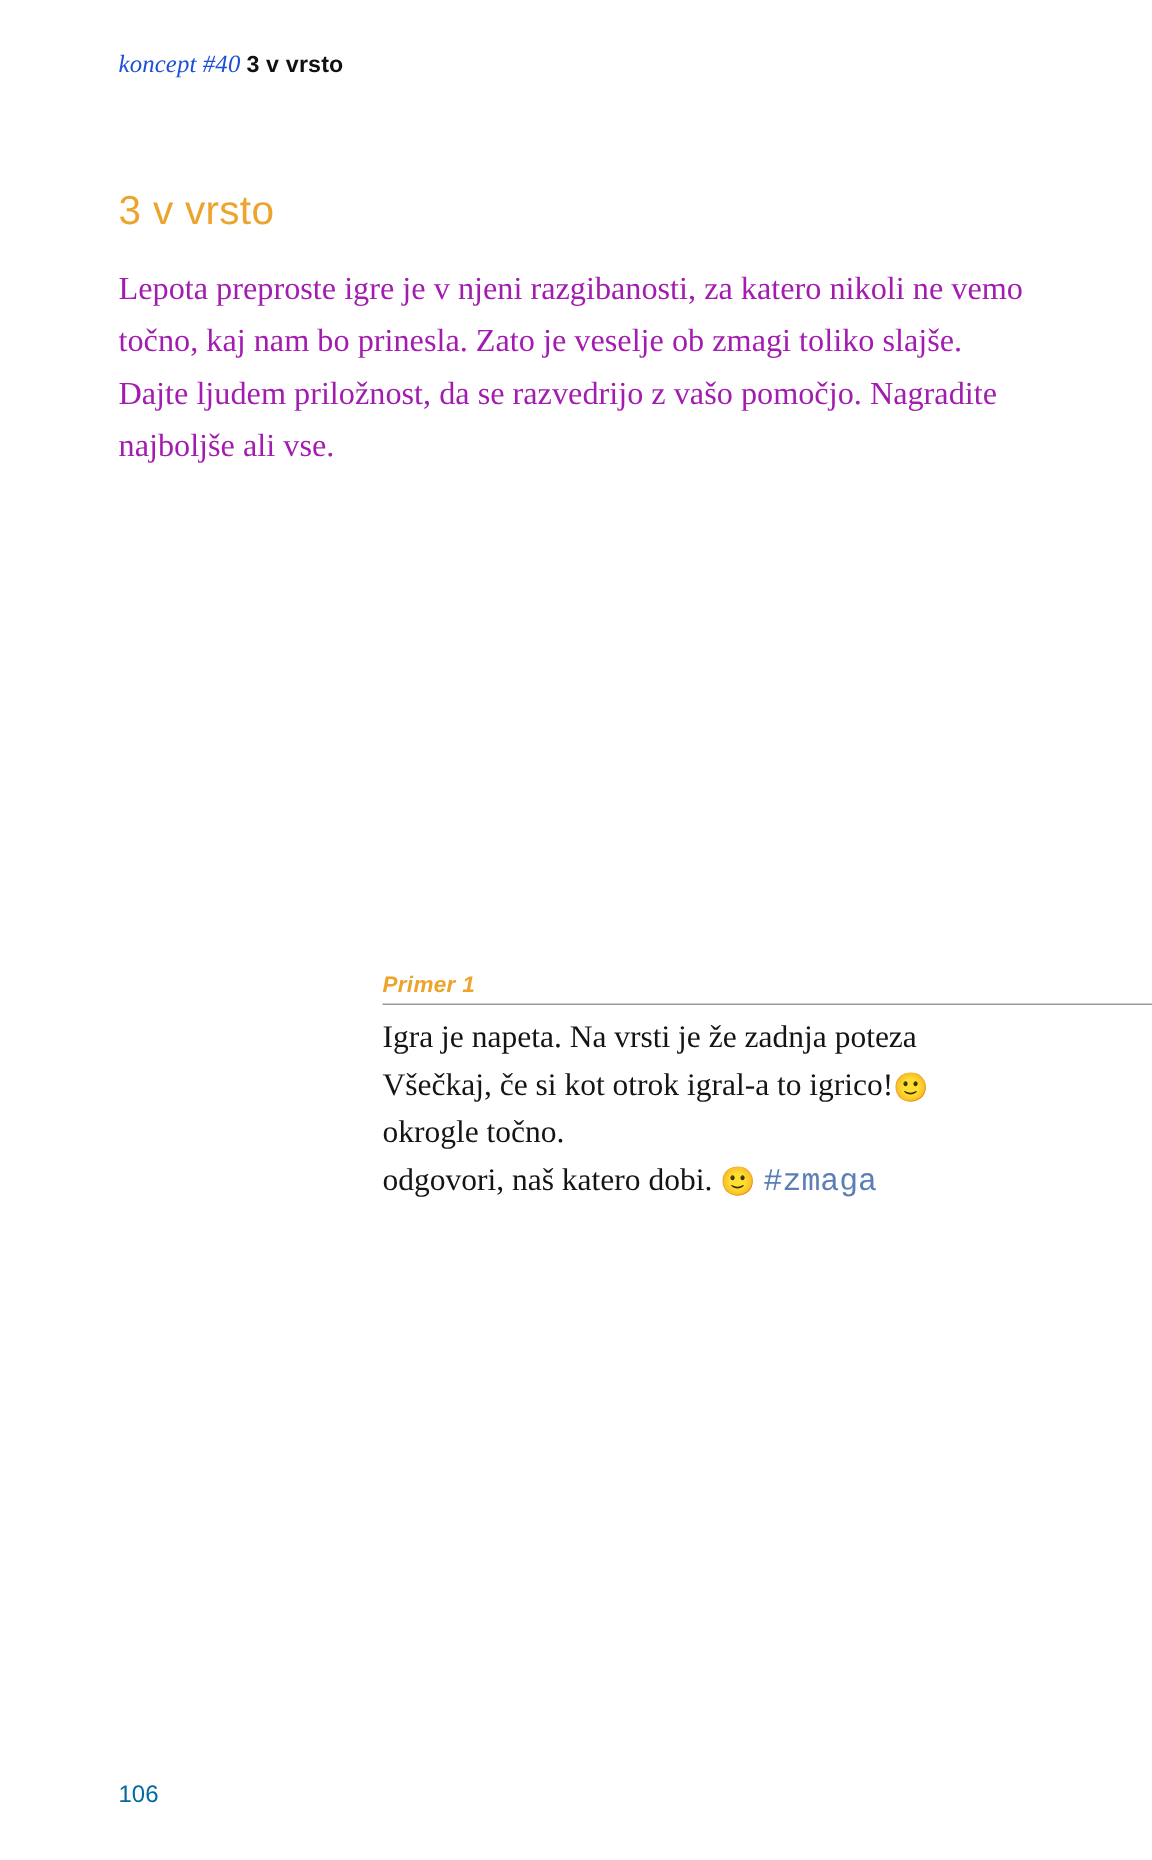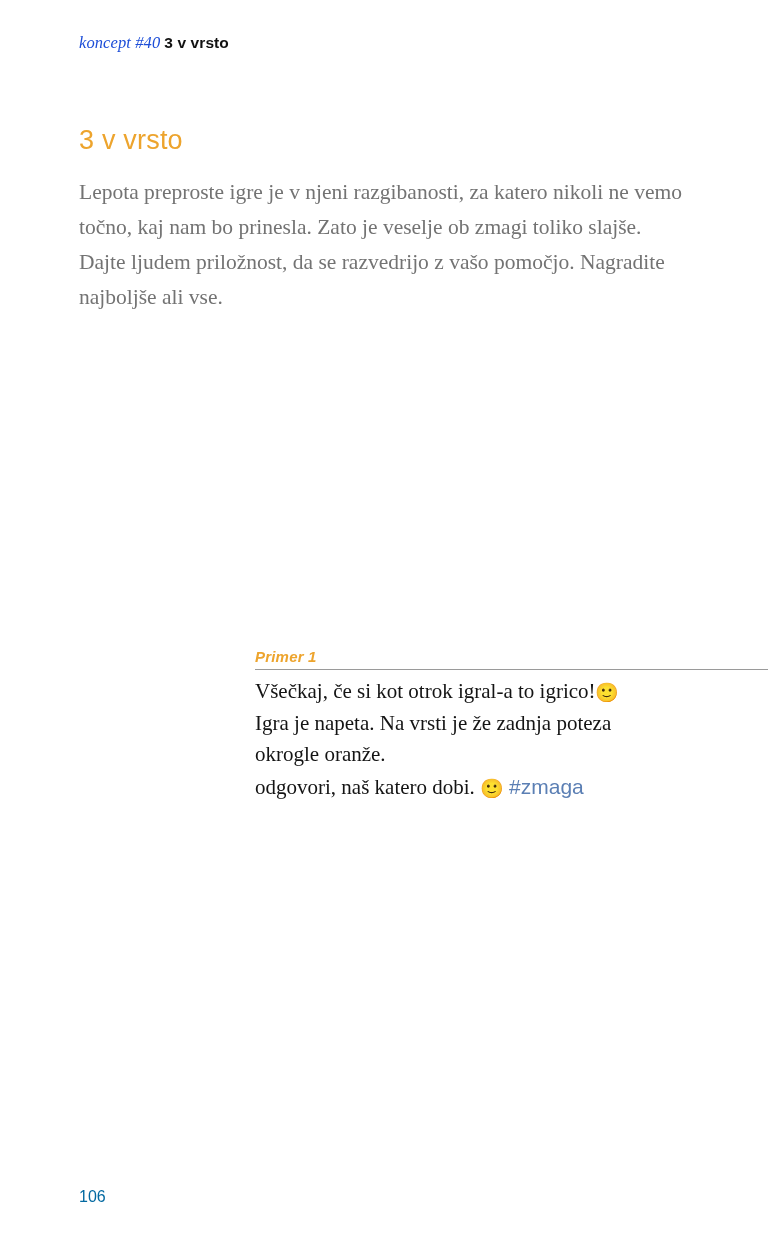--- a/index.html
+++ b/index.html
@@ -57,21 +57,21 @@
 
   
   .body-text {
     position: absolute;
     left: 79px;
     top: 175px;
     width: 612px;
     font-family: "Liberation Serif", serif;
     font-size: 21.5px;
     line-height: 35px;
-    color: #737373;
+    color: #a21caf;
     text-align: left;
   }
 
   
   .example-block {
     position: absolute;
     left: 255px;
     top: 648px;
     width: 513px;
   }
@@ -100,21 +100,21 @@
     margin: 0;
   }
   .emoji {
     font-family: "DejaVu Sans", sans-serif;
     font-size: 19px;
     line-height: 1;
     vertical-align: -1px;
   }
   .hashtag {
     color: #5b7fb4;
-    font-family: Liberation Sans, sans-serif;
+    font-family: Liberation Mono, monospace;
   }
 
   
   .folio {
     position: absolute;
     left: 79px;
     top: 1188px;
     font-family: "Liberation Sans", sans-serif;
     font-size: 16px;
     color: #0369a1;
@@ -130,25 +130,25 @@
   </div>
 
   <h1 class="chapter-title">3 v vrsto</h1>
 
   <div class="body-text">Lepota preproste igre je v njeni razgibanosti, za katero nikoli ne vemo točno, kaj nam bo prinesla. Zato je veselje ob zmagi toliko slajše. Dajte ljudem priložnost, da se razvedrijo z vašo pomočjo. Nagradite najboljše ali vse.</div>
 
   <div class="example-block">
     <div class="example-label">Primer 1</div>
     <hr class="example-rule">
     <div class="example-text">
+      <p>Igra je napeta. Na vrsti je že zadnja poteza</p>
       <p>
         <span>Všečkaj, če si kot otrok igral-a to igrico!</span><span class="emoji">🙂</span>
       </p>
-      <p>Igra je napeta. Na vrsti je že zadnja poteza</p>
-      <p>okrogle oranže.</p>
+      <p>okrogle točno.</p>
       <p>
         <span>odgovori, naš katero dobi.</span>
         <span class="emoji">🙂</span>
         <span class="hashtag">#zmaga</span>
       </p>
     </div>
   </div>
 
   <div class="folio">106</div>
 

